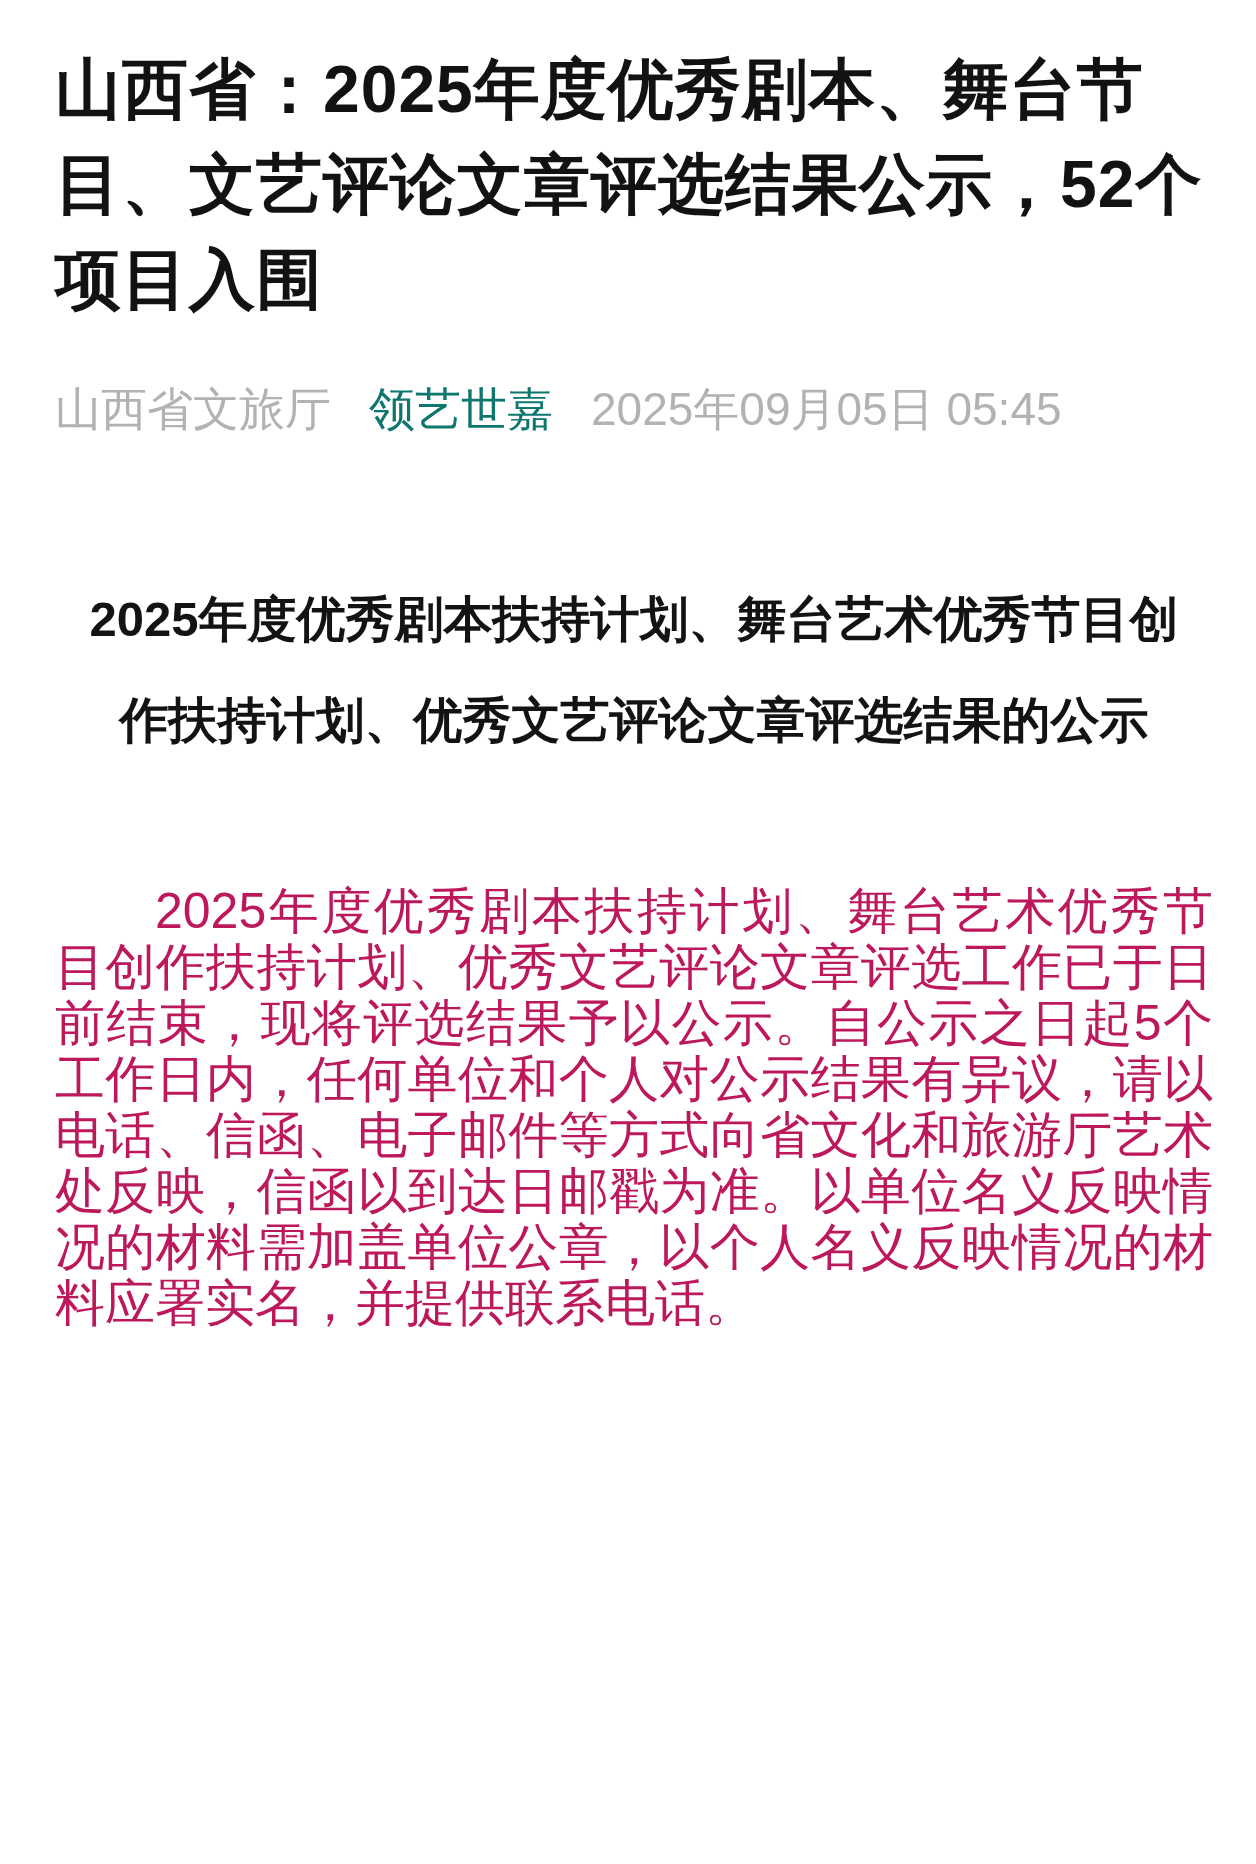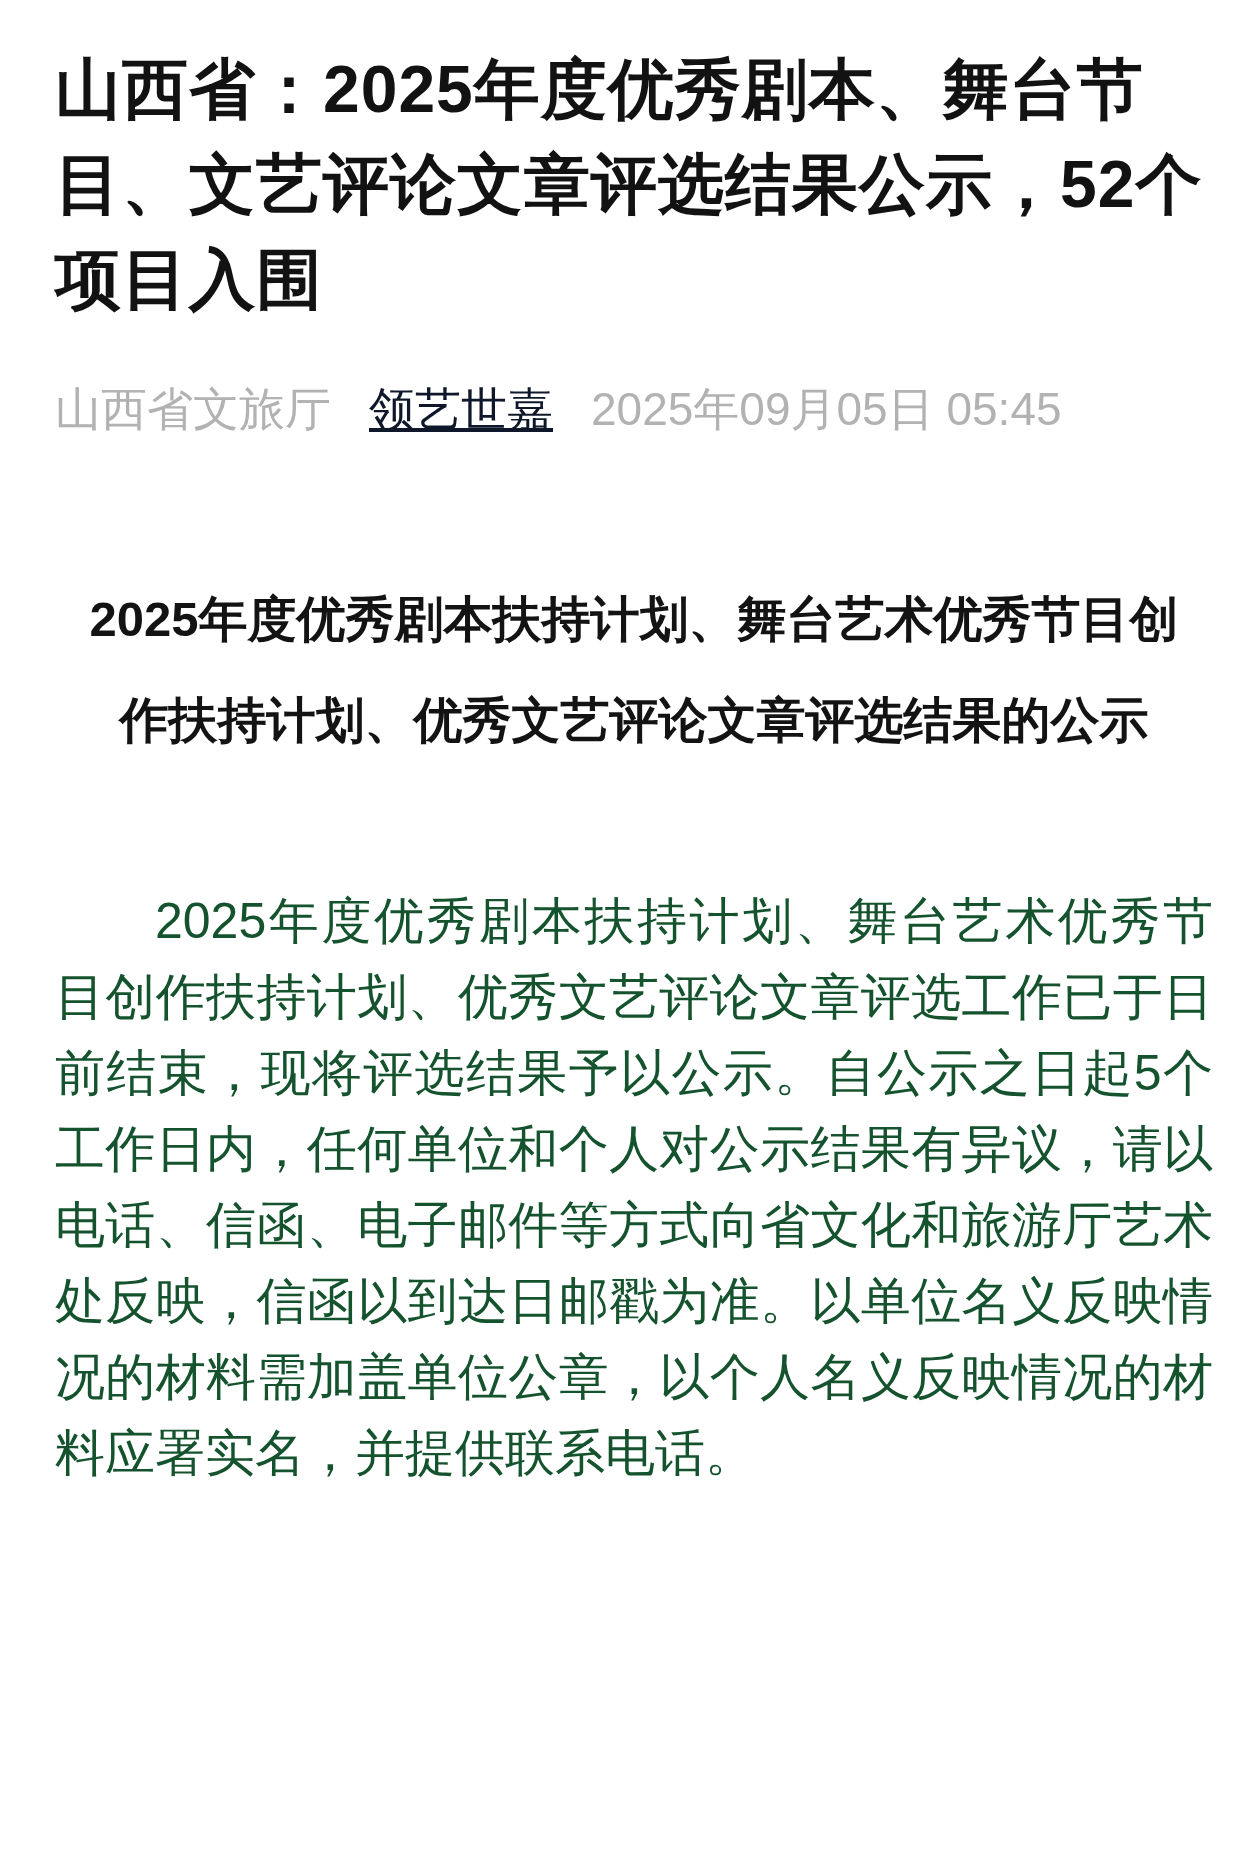--- a/index.html
+++ b/index.html
@@ -30,21 +30,21 @@
     font-size: 46px;
     white-space: nowrap;
   }
   .meta-row-2 {
     margin-top: 40px;
     display: flex;
     align-items: center;
     font-size: 46px;
   }
   .meta-gray { color: #b2b2b2; text-align: right; }
-  .meta-link { color: #0f172a; cursor: pointer; text-decoration: underline; }
+  .meta-link { color: #0f766e; cursor: pointer; }
   .meta-sep-lg { width: 38px; display: inline-block; }
   .listen-control {
     display: flex;
     align-items: center;
     margin-left: 62px;
     color: #576b95;
     cursor: pointer;
   }
   .headphone-icon-svg {
     display: block;
@@ -55,22 +55,22 @@
     max-width: 1100px;
     font-size: 49px;
     font-weight: 700;
     line-height: 101px;
     text-align: center;
     color: #131313;
   }
   .body-paragraph {
     margin-top: 112px;
     font-size: 50px;
-    line-height: 76px;
-    color: #14532d;
+    line-height: 56px;
+    color: #be185d;
     text-align: justify;
     text-indent: 2em;
     word-break: break-all;
   }
 </style>
 </head>
 <body>
 
 <div class="page">
 

